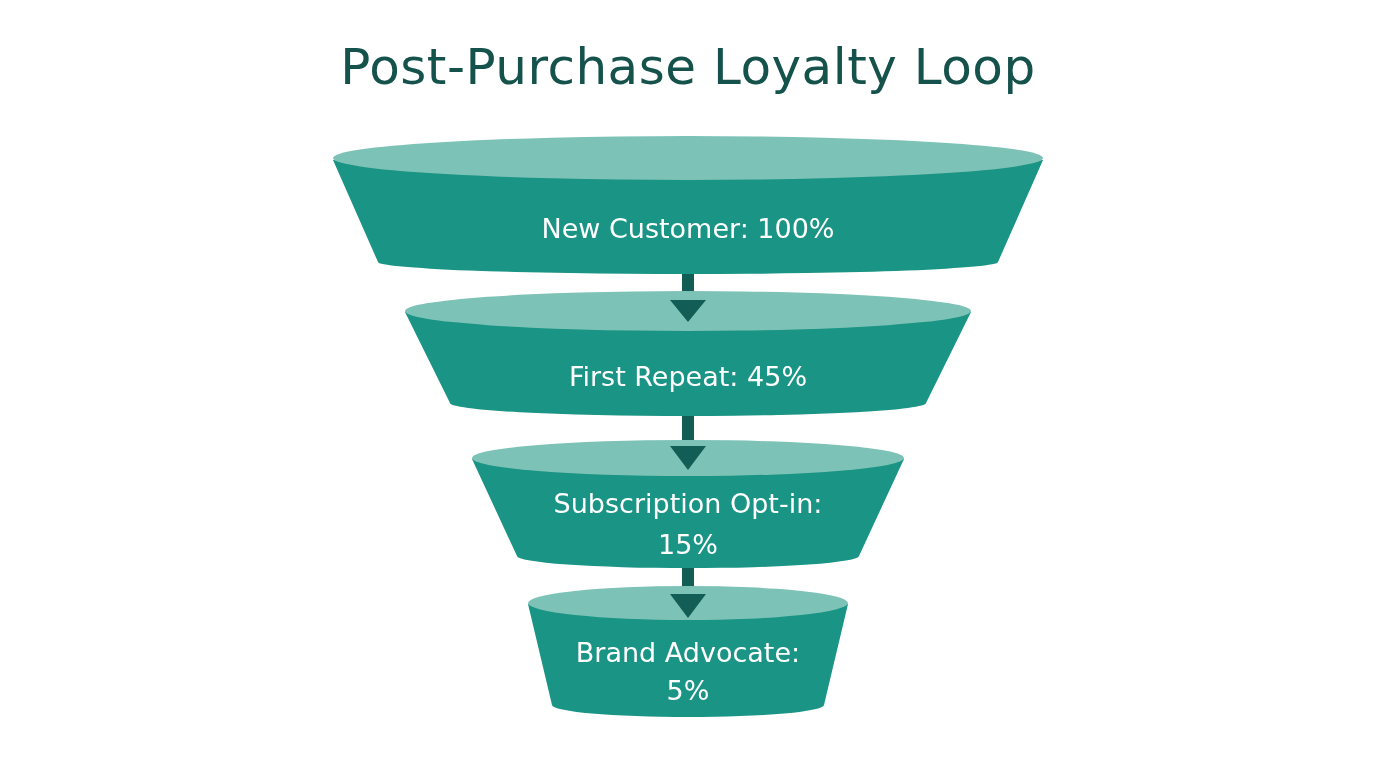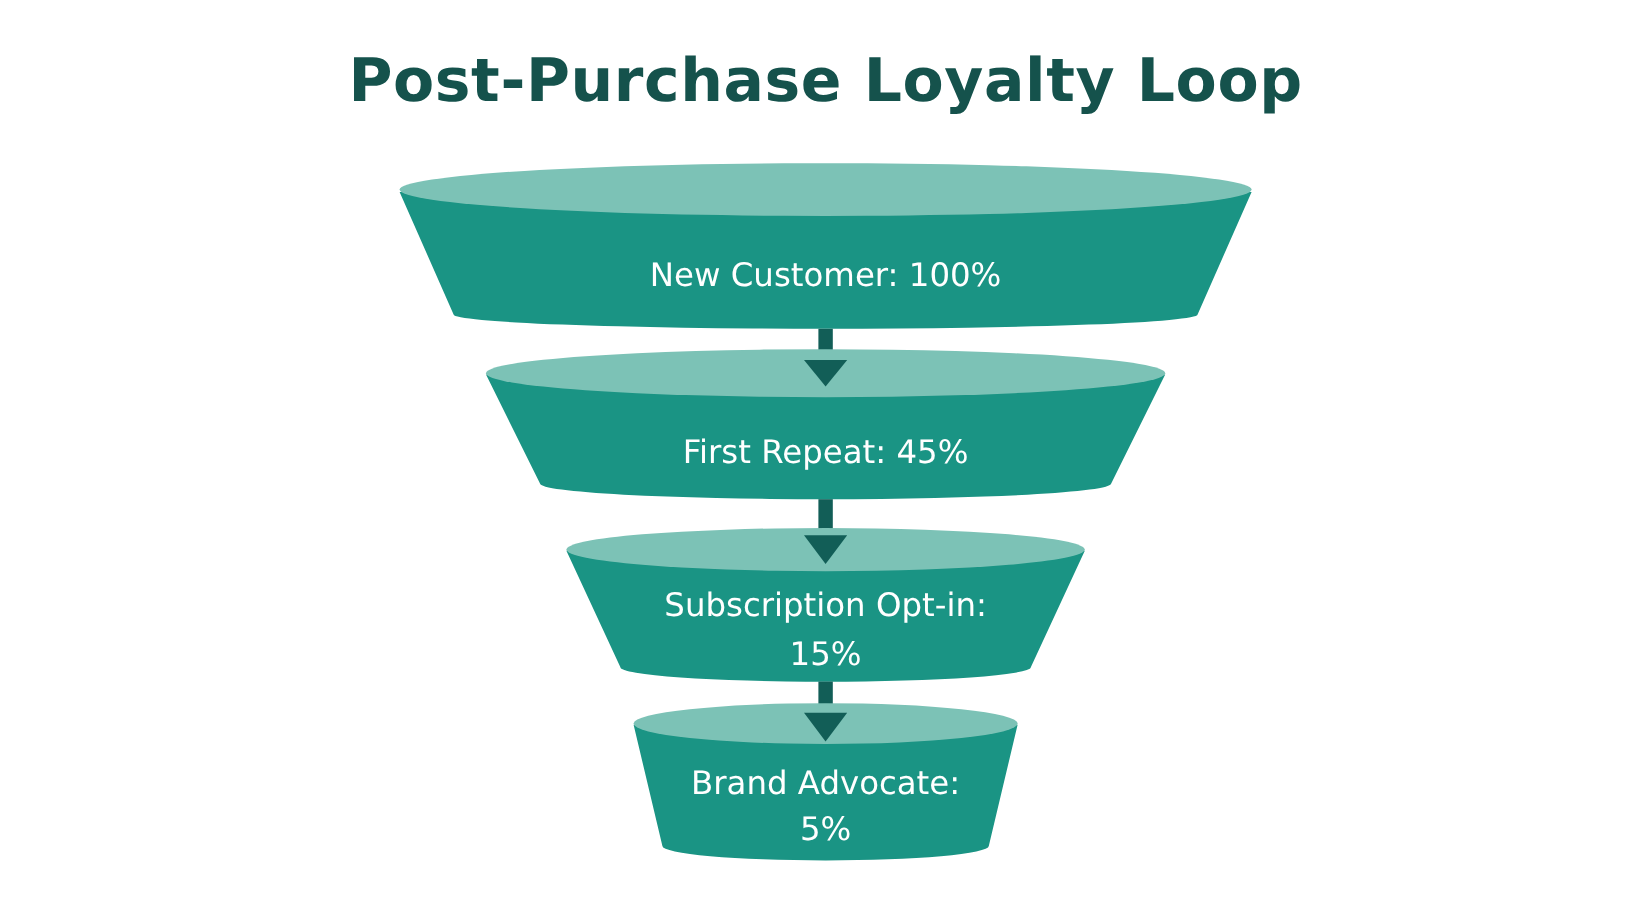--- a/index.html
+++ b/index.html
@@ -1,17 +1,17 @@
 <!DOCTYPE html>
 <html><head>
 <meta charset="utf-8">
 <style>
   html, body { margin: 0; padding: 0; background: #ffffff; }
   body { width: 1376px; height: 768px; overflow: hidden; position: relative; font-family: "DejaVu Sans", "Liberation Sans", sans-serif; }
-  .title { position: absolute; left: 0; top: 38px; width: 1376px; text-align: center; font-size: 50px; font-weight: bold; color: #15524c; letter-spacing: 0.5px; }
+  .title { position: absolute; left: 0; top: 38px; width: 1376px; text-align: center; font-size: 50px; font-weight: normal; color: #15524c; letter-spacing: 0.5px; }
   svg { position: absolute; left: 0; top: 0; }
   .lbl { fill: #ffffff; font-family: "DejaVu Sans", "Liberation Sans", sans-serif; font-size: 27px; text-anchor: middle; }
 </style>
 </head>
 <body>
 
 <div class="title">Post-Purchase Loyalty Loop</div>
 
 <svg width="1376" height="768" viewBox="0 0 1376 768">
 

